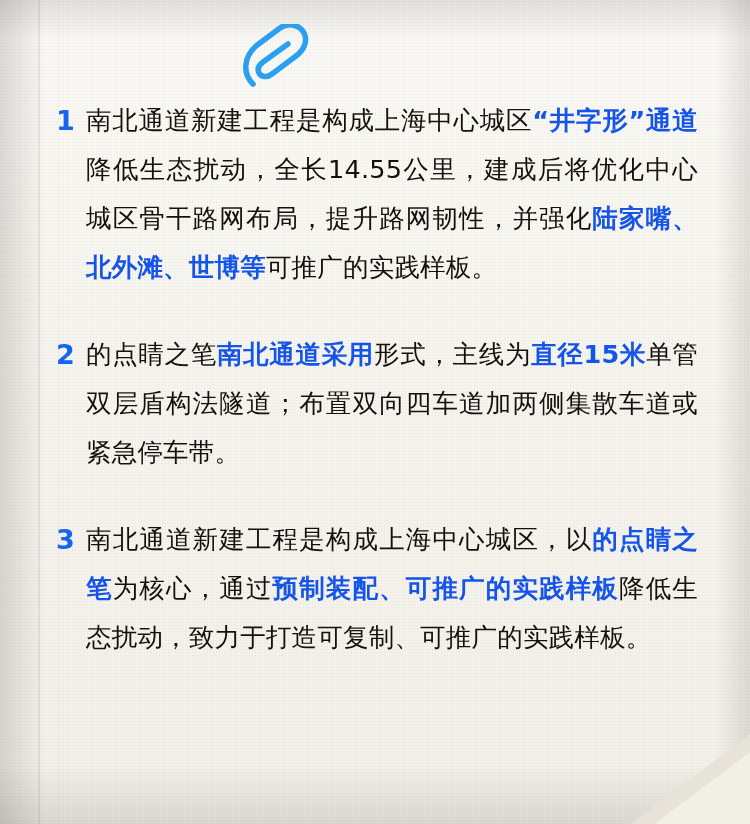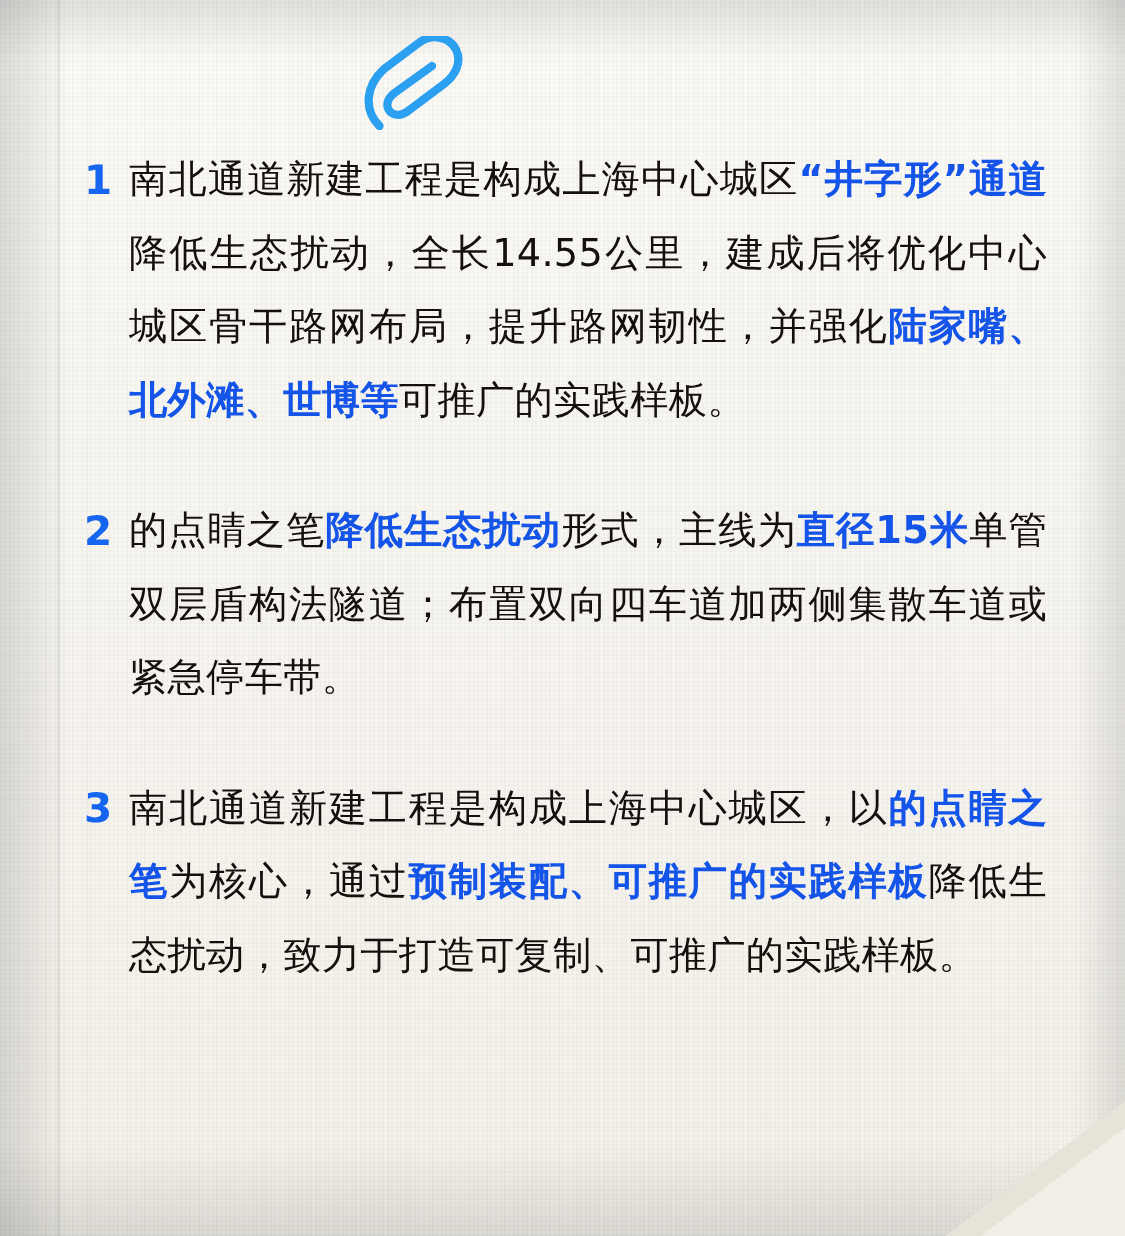--- a/index.html
+++ b/index.html
@@ -180,21 +180,21 @@
     <div class="item">
       <div class="num">1</div>
       <div class="para">
         <span>南北通道新建工程是构成上海中心城区</span><span class="hl">“井字形”通道</span><span>降低生态扰动，全长14.55公里，建成后将优化中心城区骨干路网布局，提升路网韧性，并强化</span><span class="hl">陆家嘴、北外滩、世博等</span><span>可推广的实践样板。</span>
       </div>
     </div>
 
     <div class="item">
       <div class="num">2</div>
       <div class="para">
-        <span>的点睛之笔</span><span class="hl">降低生态扰动</span><span>形式，主线为</span><span class="hl">直径15米</span><span>单管双层盾构法隧道；布置双向四车道加两侧集散车道或紧急停车带。</span>
+        <span>的点睛之笔</span><span class="hl">南北通道采用</span><span>形式，主线为</span><span class="hl">直径15米</span><span>单管双层盾构法隧道；布置双向四车道加两侧集散车道或紧急停车带。</span>
       </div>
     </div>
 
     <div class="item">
       <div class="num">3</div>
       <div class="para">
         <span>南北通道新建工程是构成上海中心城区，以</span><span class="hl">的点睛之笔</span><span>为核心，通过</span><span class="hl">预制装配、可推广的实践样板</span><span>降低生态扰动，致力于打造可复制、可推广的实践样板。</span>
       </div>
     </div>
 

